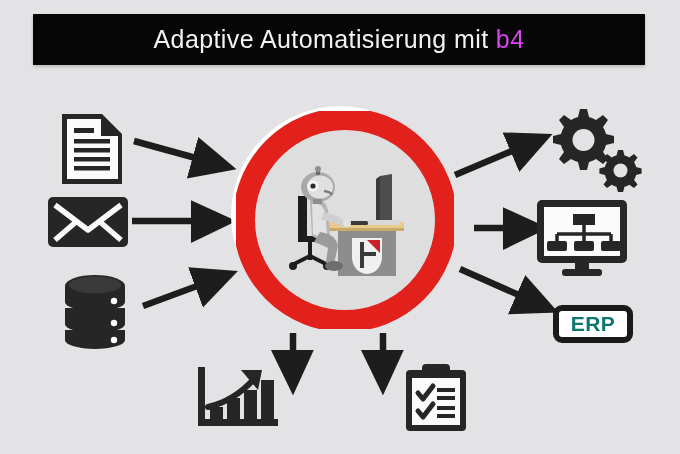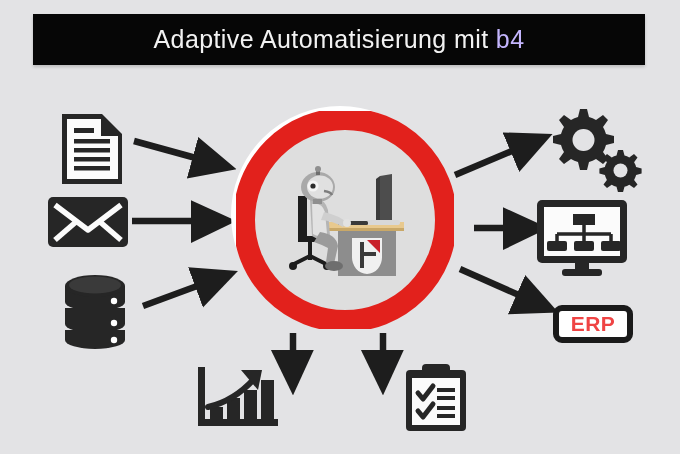--- a/index.html
+++ b/index.html
@@ -31,21 +31,21 @@
   }
   #title-text {
     color: #f2f2f2;
     font-size: 25px;
     font-weight: 400;
     letter-spacing: 0.4px;
     white-space: nowrap;
     font-family: "Liberation Sans", sans-serif;
   }
   #title-accent {
-    color: #c4b5fd;
+    color: #d946ef;
     font-weight: 400;
   }
 
   
   .node {
     position: absolute;
   }
   .node svg { display: block; }
 
   
@@ -87,21 +87,21 @@
     border: 6px solid #1a1a1a;
     border-radius: 9px;
     box-sizing: border-box;
     display: flex;
     align-items: center;
     justify-content: center;
   }
   #erp-label {
     font-size: 21px;
     font-weight: bold;
-    color: #ef4444;
+    color: #0f766e;
     letter-spacing: 0.5px;
     font-family: "Liberation Sans", sans-serif;
   }
 
   
   #arrows {
     position: absolute;
     left: 0;
     top: 0;
     width: 680px;

